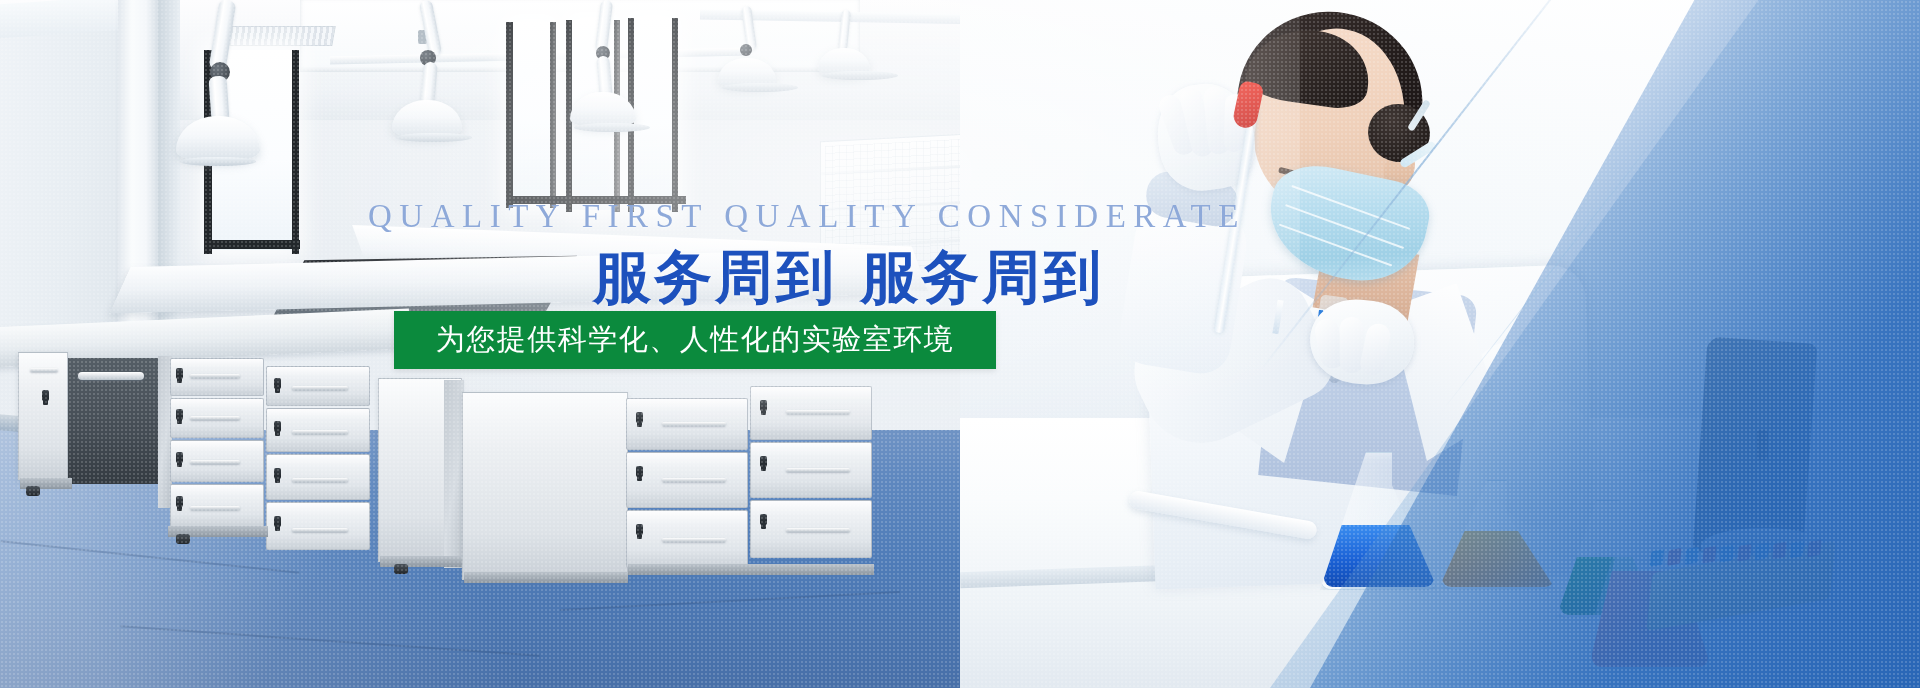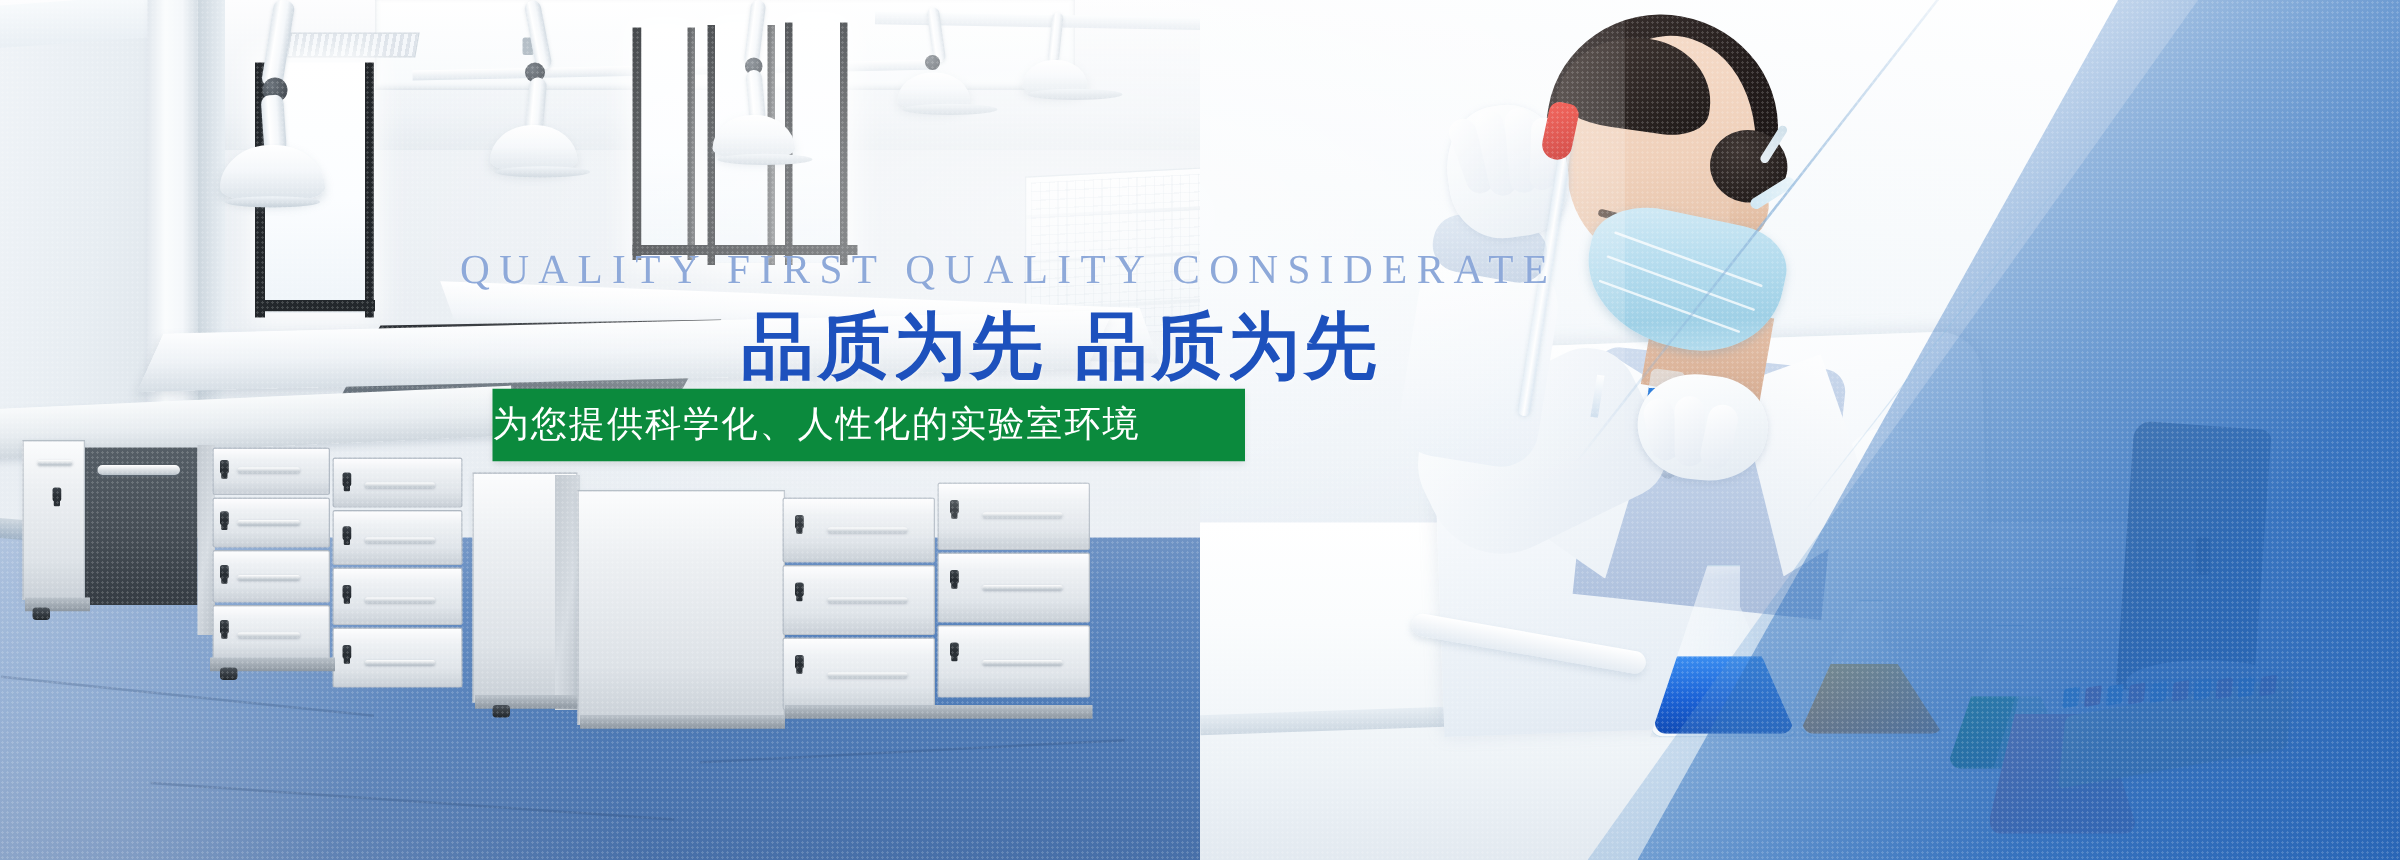--- a/index.html
+++ b/index.html
@@ -502,21 +502,21 @@
   .headline {
     position:absolute; left:593px; top:247px;
     font-family:"DejaVu Sans","Liberation Sans",sans-serif;
     font-weight:bold; font-size:58px; letter-spacing:3px;
     color:#1d51bd; white-space:nowrap; line-height:1.05;
     text-shadow:0 2px 4px rgba(255,255,255,.45);
   }
 
   .greenbar {
     position:absolute; left:394px; top:311px; width:602px; height:58px;
-    background:#0b8a3d; display:flex; align-items:center; 
+    background:#0b8a3d; display:flex; align-items:center; justify-content:center;
     box-shadow:0 2px 6px rgba(0,0,0,.10);
   }
   .greenbar span {
     font-family:"DejaVu Sans","Liberation Sans",sans-serif;
     font-size:29px; color:#ffffff; letter-spacing:1.5px; white-space:nowrap;
   }
 </style>
 </head>
 <body>
 
@@ -789,20 +789,20 @@
     <div class="diag-line"></div>
     <div class="diag-line2"></div>
 
     <div class="wash"></div>
     <div class="halftone"></div>
   </div>
 
   <div class="txt-layer">
     <div class="eng">QUALITY FIRST QUALITY CONSIDERATE</div>
 
-    <div class="headline">品质为先 品质为先</div>
+    <div class="headline">服务周到 服务周到</div>
 
     <div class="greenbar">
       <span>为您提供科学化、人性化的实验室环境</span>
     </div>
   </div>
 
 </div>
 
 </body></html>

